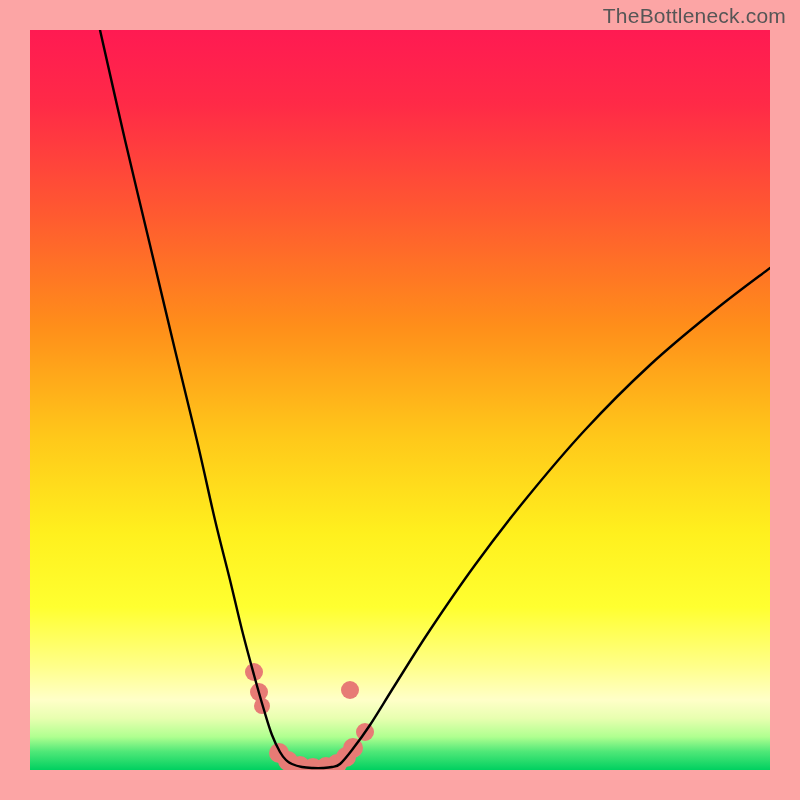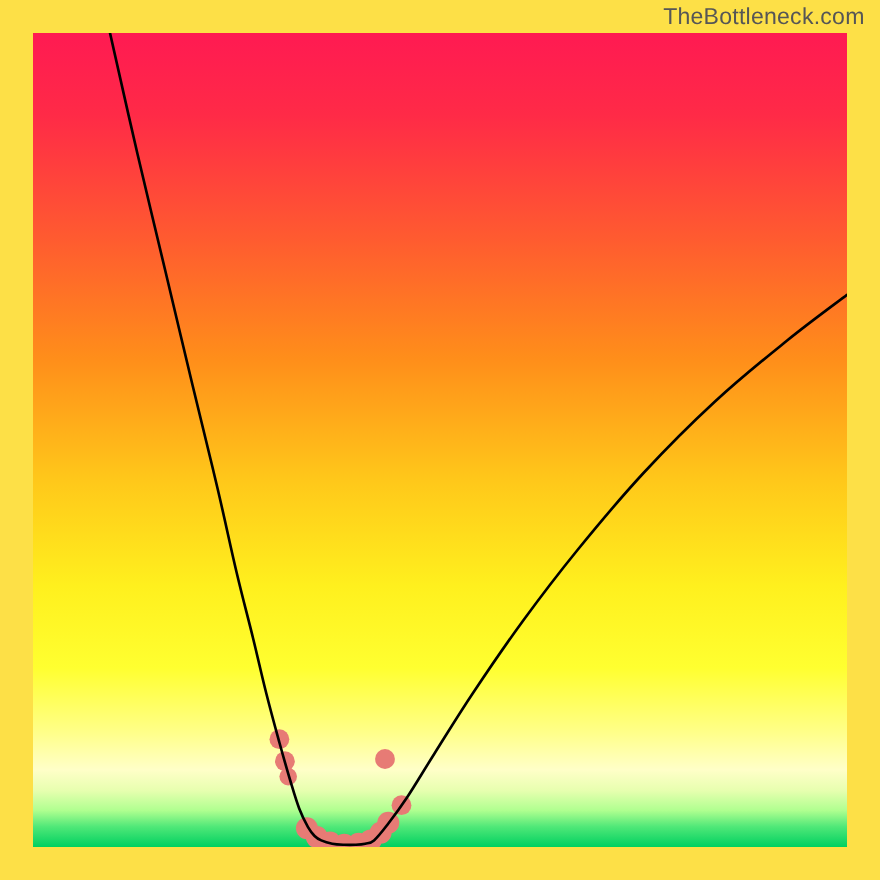--- a/index.html
+++ b/index.html
@@ -1,21 +1,21 @@
 <!DOCTYPE html>
 <html><head>
 <meta charset="utf-8">
 <style>
   * { margin: 0; padding: 0; box-sizing: border-box; }
   html, body { width: 800px; height: 800px; overflow: hidden; background: #000; }
   .frame {
     position: absolute;
     left: 0; top: 0;
     width: 800px; height: 800px;
-    background: #fde047;
+    background: #fca5a5;
   }
   .plot {
     position: absolute;
     left: 30px; top: 30px;
     width: 740px; height: 740px;
     overflow: hidden;
   }
   .gradient {
     position: absolute;
     left: 0; top: 0; width: 100%; height: 100%;

